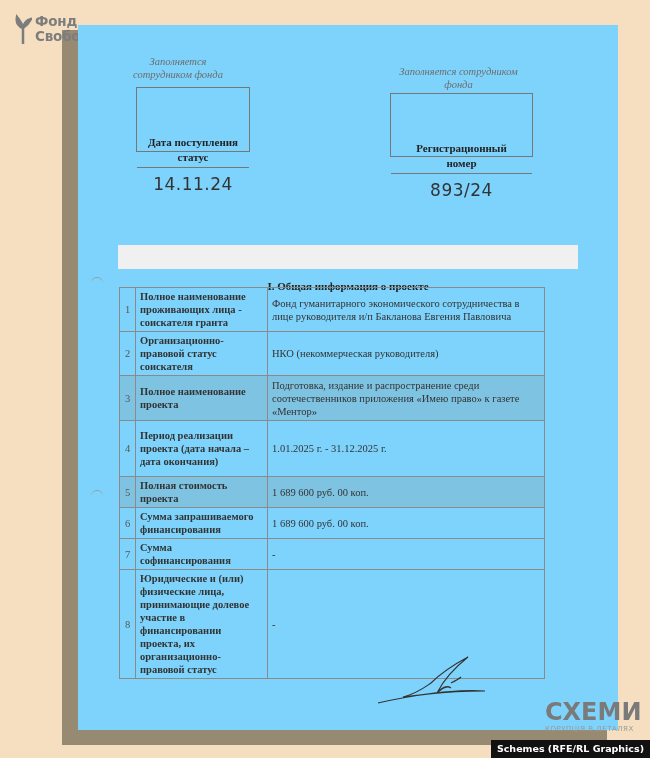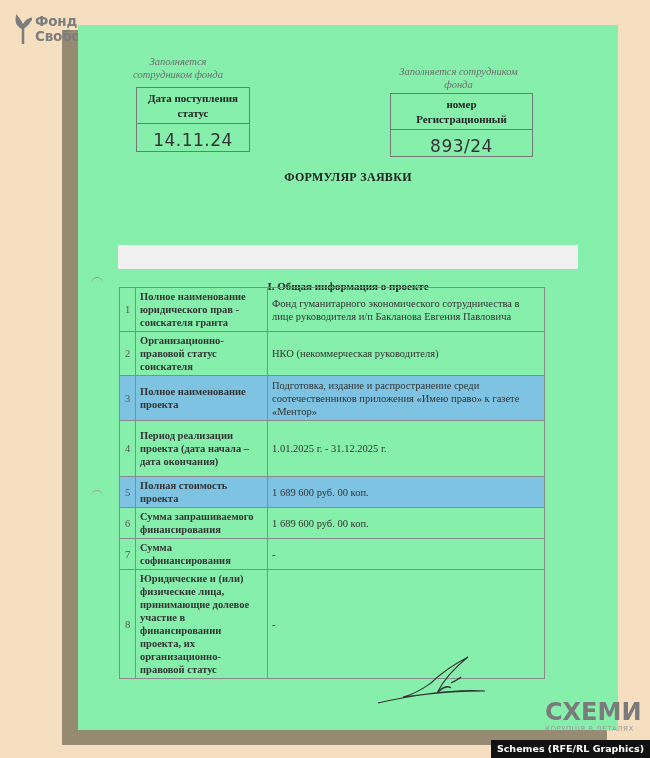--- a/index.html
+++ b/index.html
@@ -7,39 +7,39 @@
     width:650px; height:758px; position:relative; overflow:hidden;
     background:#f5dfc0;
     font-family:"Liberation Serif", "DejaVu Serif", serif;
   }
   .shadow {
     position:absolute; left:62px; top:30px; width:545px; height:715px;
     background:#978a72;
   }
   .page {
     position:absolute; left:78px; top:25px; width:540px; height:705px;
-    background:#86efac;
+    background:#7dd3fc;
   }
   .logo {
     position:absolute; left:14px; top:14px; display:flex; align-items:flex-start;
     color:#7d7d7d; font-family:"DejaVu Sans", sans-serif; font-weight:bold;
   }
   .logo svg { margin-right:3px; }
   .logo-text { font-size:13.5px; line-height:15px; letter-spacing:-0.2px; }
 
   .stamp-note {
     position:absolute; font-style:italic; color:#6d6d6d; font-size:10.5px;
     text-align:center; line-height:13px;
   }
   .box {
     position:absolute; border:1px solid #777; background:transparent;
   }
   .box .head {
     border-bottom:1px solid #777; text-align:center; font-weight:bold;
-    font-size:11px; line-height:15px; color:#222; padding:3px 0 2px;
+    font-size:11px; line-height:15px; color:#222; padding:3px 0 2px;margin-top:44px;
   }
   .box .val {
     text-align:center; font-family:"DejaVu Sans", sans-serif; font-size:17px;
     color:#333; padding-top:6px; letter-spacing:0.5px;
   }
   .title {
     position:absolute; left:0; width:100%; text-align:center;
     font-weight:bold; font-size:12px; color:#222; letter-spacing:0.3px;
   }
   .subtitle {
@@ -109,39 +109,38 @@
     </div>
     <div class="val">14.11.24</div>
   </div>
 
   <div class="stamp-note" style="left:308px; top:40px; width:145px;">
     <div>Заполняется сотрудником</div>
     <div>фонда</div>
   </div>
   <div class="box" style="left:312px; top:68px; width:141px; height:62px;">
     <div class="head">
+      <div>Регистрационный</div>
       <div>номер</div>
-      <div>Регистрационный</div>
     </div>
     <div class="val">893/24</div>
   </div>
 
-  <div class="title" style="top:145px;">ФОРМУЛЯР ЗАЯВКИ</div>
 
   <div class="graybar" style="top:220px;"></div>
   <div class="section" style="top:226px;">I. Общая информация о проекте</div>
 
   <div class="hole" style="left:13px; top:252px;"></div>
   <div class="hole" style="left:13px; top:465px;"></div>
 
   <table>
     <tbody>
       <tr style="height:42px;">
         <td class="num">1</td>
-        <td class="lbl">Полное наименование юридического прав - соискателя гранта</td>
+        <td class="lbl">Полное наименование проживающих лица - соискателя гранта</td>
         <td>Фонд гуманитарного экономического сотрудничества в лице руководителя и/п Бакланова Евгения Павловича</td>
       </tr>
       <tr style="height:42px;">
         <td class="num">2</td>
         <td class="lbl">Организационно-правовой статус соискателя</td>
         <td>НКО (некоммерческая руководителя)</td>
       </tr>
       <tr class="hl" style="height:45px;">
         <td class="num">3</td>
         <td class="lbl">Полное наименование проекта</td>

